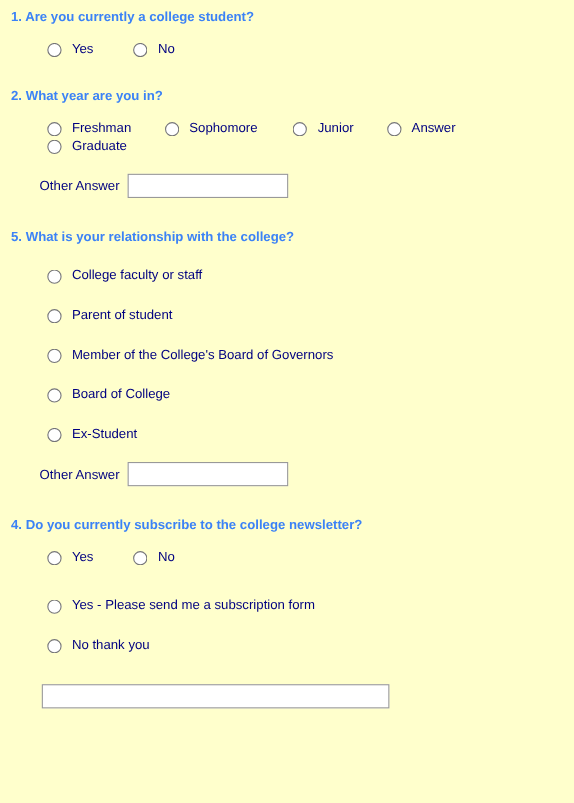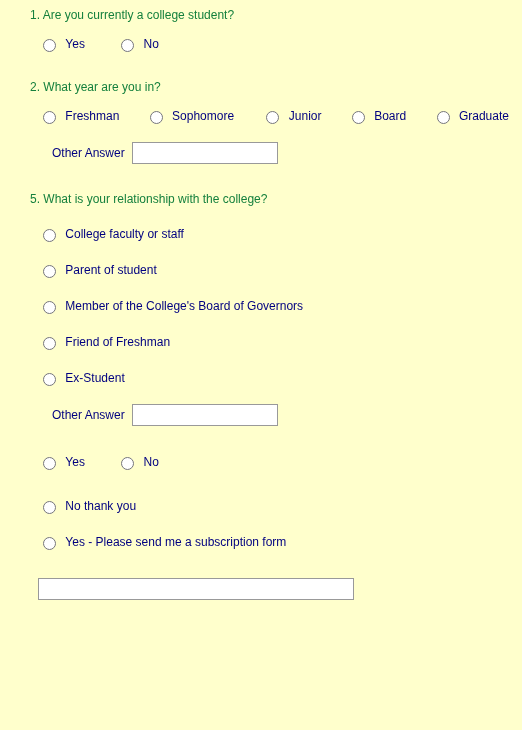--- a/index.html
+++ b/index.html
@@ -9,24 +9,23 @@
     color: #000080;
     margin: 0;
     padding: 8px 10px;
     width: 522px;
     box-sizing: border-box;
   }
   .question {
     margin-bottom: 28px;
   }
   .q-text {
-    font-weight: normal;
-    color: #15803d;
+    font-weight: bold;
+    color: #3b82f6;
     margin-bottom: 14px;
-    margin-left: 20px;
   }
   .options-row {
     margin-left: 28px;
   }
   .opt {
     display: inline-block;
     margin-right: 28px;
     vertical-align: middle;
   }
   .opt input[type=radio] {
@@ -39,21 +38,21 @@
   .options-col {
     margin-left: 28px;
   }
   .options-col .opt {
     display: block;
     margin-bottom: 6px;
     margin-right: 0;
     margin-top: 20px;
   }
   .other-row {
-    margin-left: 42px;
+    margin-left: 26px;
     margin-top: 18px;
   }
   .other-row span {
     vertical-align: middle;
     margin-right: 4px;
   }
   .other-row input[type=text] {
     width: 140px;
     height: 18px;
     border: 1px solid #999;
@@ -101,21 +100,21 @@
     <label class="opt" style="margin-right:24px">
       <input type="radio" name="q2" style="">
       <span>Sophomore</span>
     </label>
     <label class="opt" style="margin-right:22px">
       <input type="radio" name="q2" style="">
       <span>Junior</span>
     </label>
     <label class="opt" style="margin-right:22px">
       <input type="radio" name="q2" style="">
-      <span>Board</span>
+      <span>Answer</span>
     </label>
     <label class="opt" style="margin-right:0">
       <input type="radio" name="q2" style="">
       <span>Graduate</span>
     </label>
   </div>
   <div class="other-row">
     <span>Other Answer</span>
     <input type="text" value="" style="">
   </div>
@@ -131,55 +130,56 @@
     <label class="opt">
       <input type="radio" name="q3" style="">
       <span>Parent of student</span>
     </label>
     <label class="opt">
       <input type="radio" name="q3" style="">
       <span>Member of the College's Board of Governors</span>
     </label>
     <label class="opt">
       <input type="radio" name="q3" style="">
-      <span>Friend of Freshman</span>
+      <span>Board of College</span>
     </label>
     <label class="opt">
       <input type="radio" name="q3" style="">
       <span>Ex-Student</span>
     </label>
   </div>
   <div class="other-row">
     <span>Other Answer</span>
     <input type="text" value="" style="">
   </div>
 </div>
 
 <div class="question">
+  <div class="q-text">4. Do you currently subscribe to the college newsletter?</div>
   <div class="options-row">
     <label class="opt">
       <input type="radio" name="q4" style="">
       <span>Yes</span>
     </label>
     <label class="opt">
       <input type="radio" name="q4" style="">
       <span>No</span>
     </label>
   </div>
 </div>
 
 <div class="question">
   <div class="options-col">
     <label class="opt">
       <input type="radio" name="q5" style="">
-      <span>No thank you</span>
+      <span>Yes - Please send me a subscription form</span>
     </label>
     <label class="opt">
       <input type="radio" name="q5" style="">
-      <span>Yes - Please send me a subscription form</span>
+      <span>No thank you</span>
     </label>
   </div>
 </div>
 
 <div class="question" style="margin-bottom:8px">
   <div class="email-row">
     <input type="text" value="" style="">
   </div>
 </div>
 

